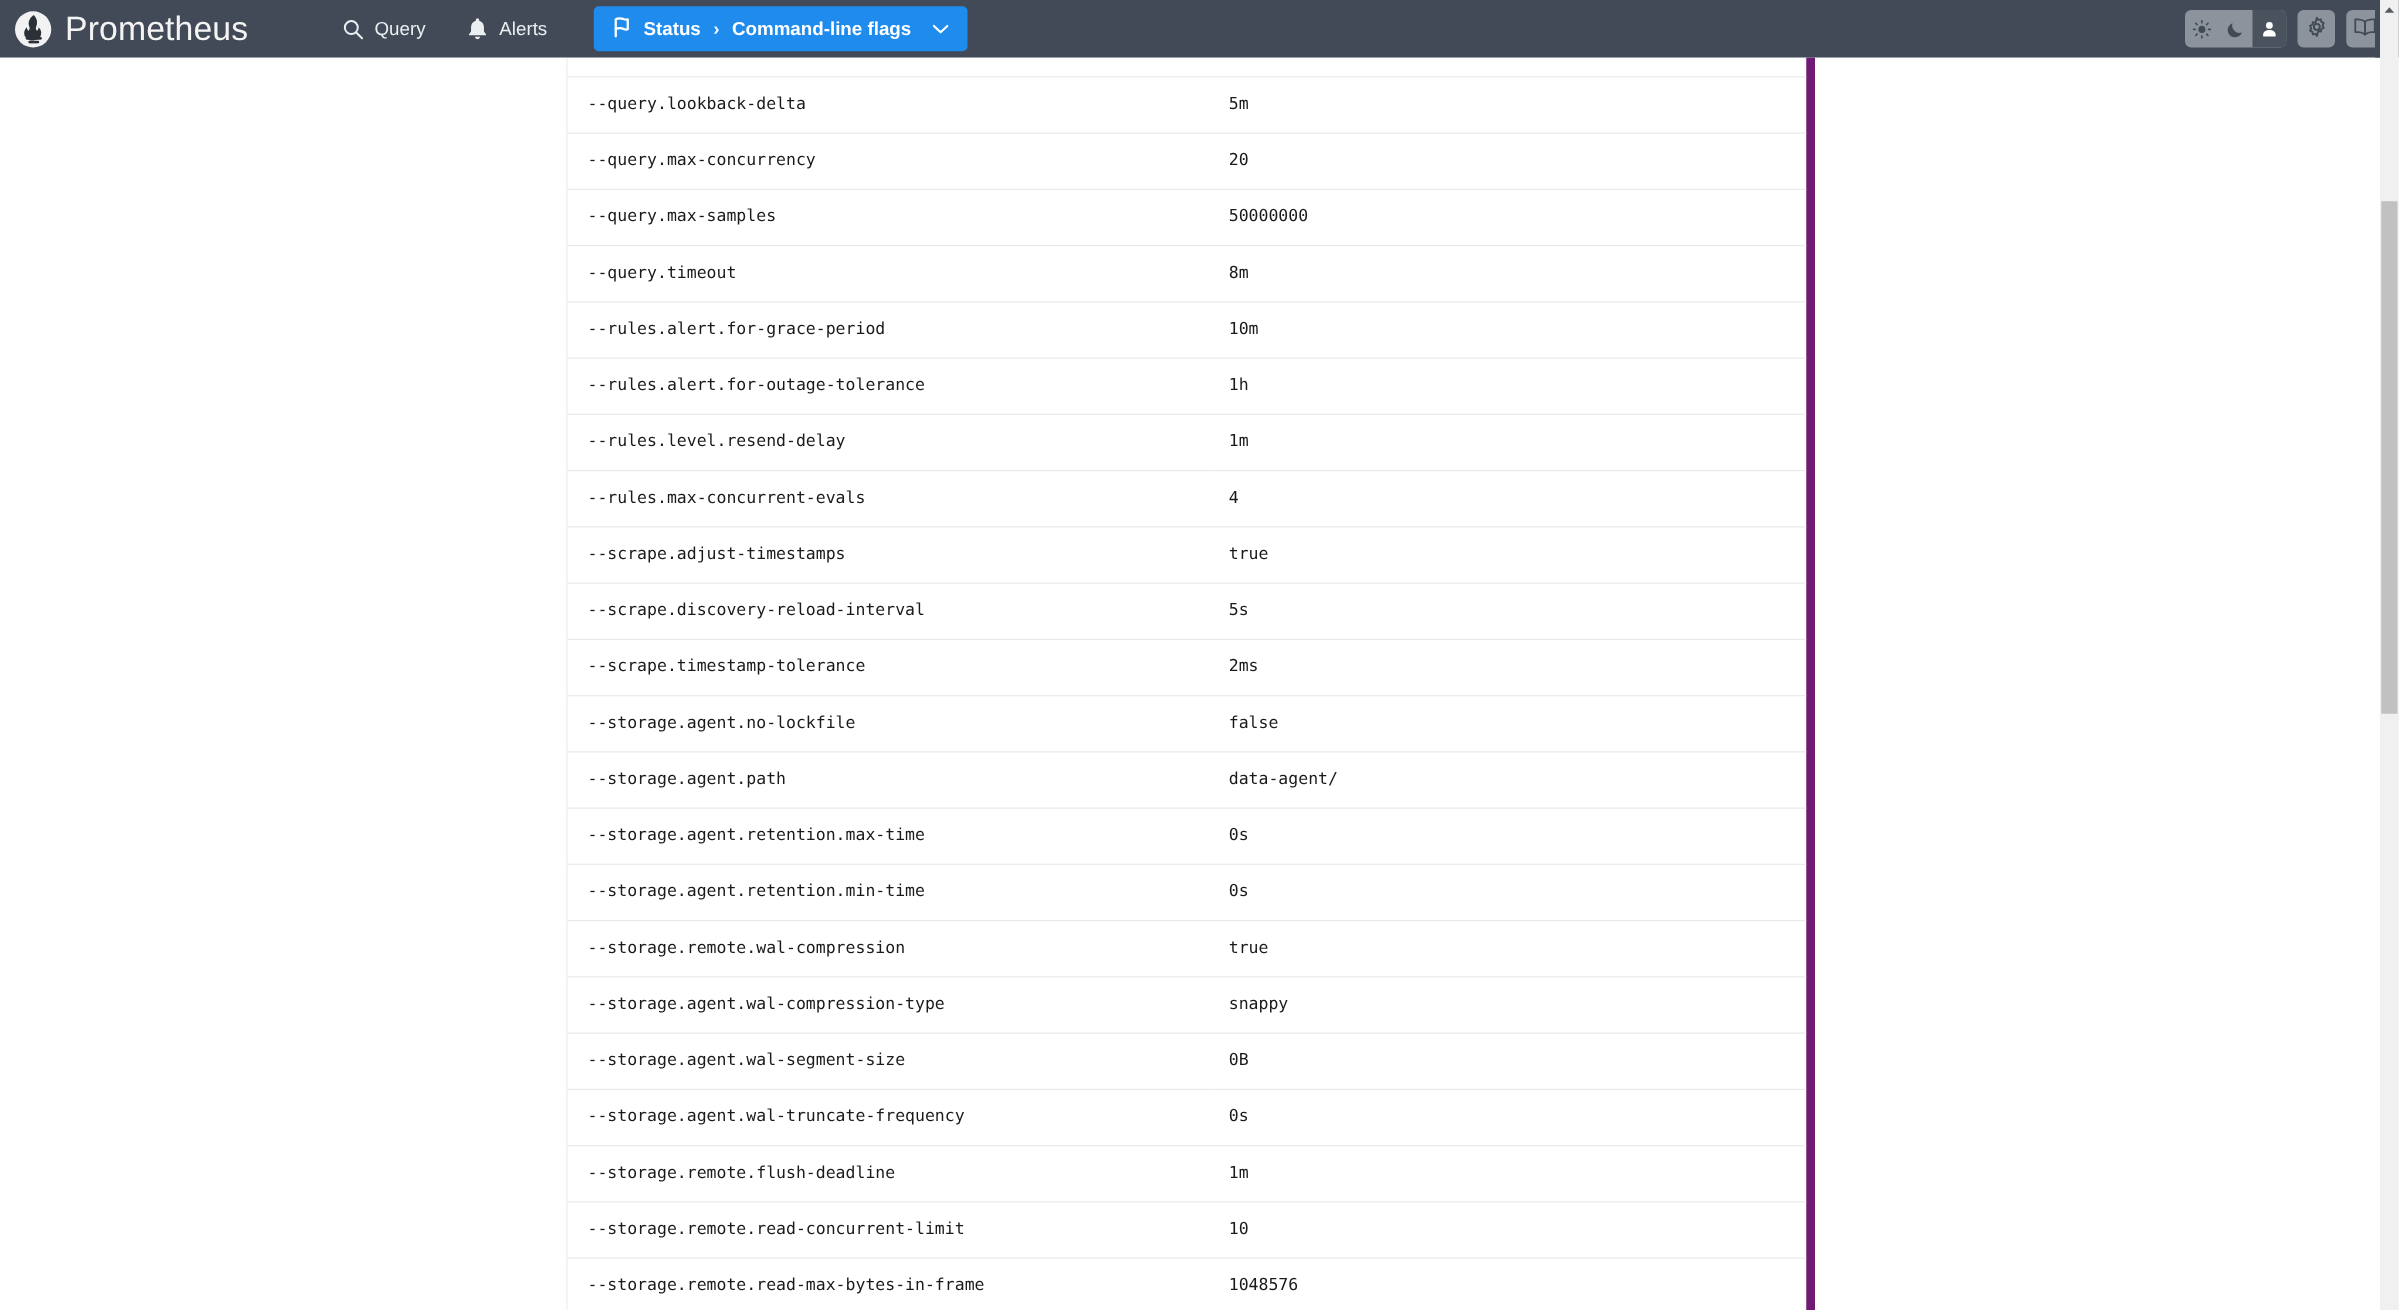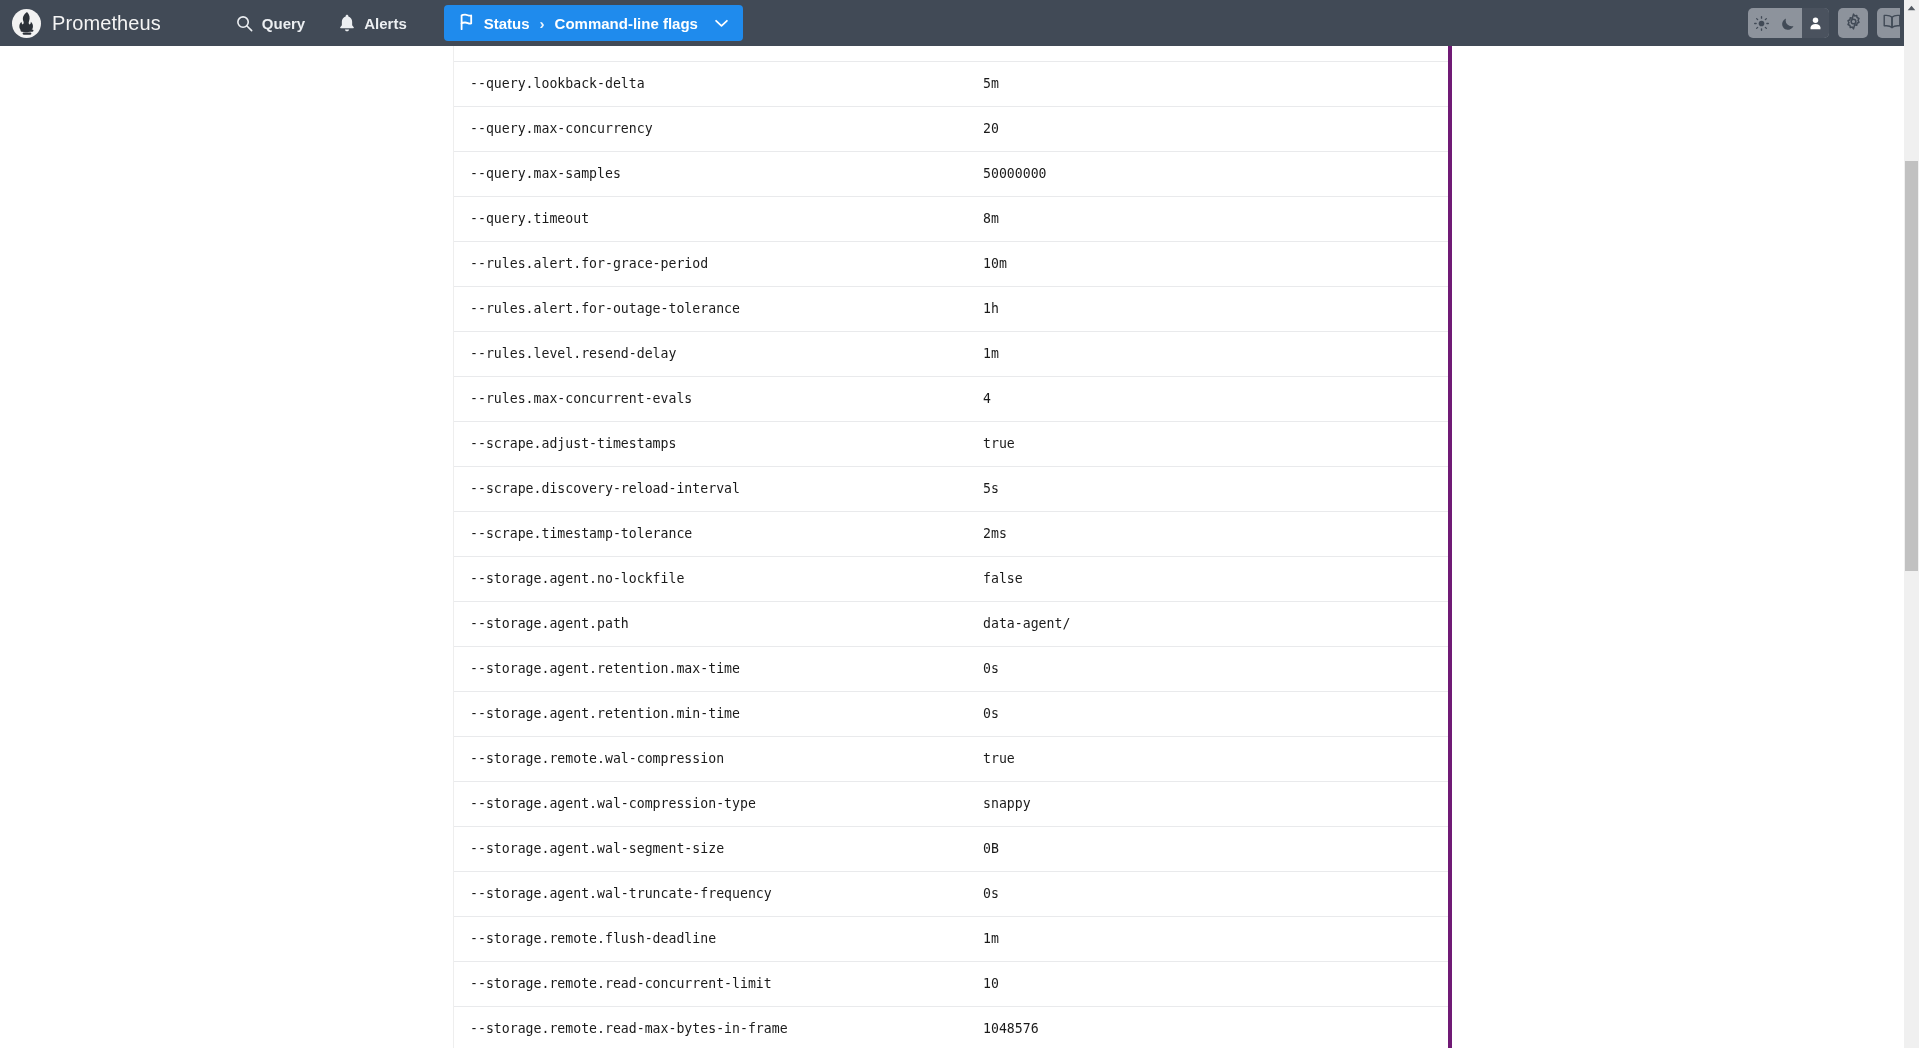--- a/index.html
+++ b/index.html
@@ -36,33 +36,33 @@
   .brand-logo {
     width: 29px; height: 29px;
     border-radius: 50%;
     background: #f2f2f2;
     position: relative;
     flex: 0 0 auto;
   }
   .brand-logo svg { position: absolute; top: 3px; left: 4.5px; }
   .brand-name {
     color: #f4f4f4;
-    font-size: 20px;
+    font-size: 27px;
     letter-spacing: .1px;
     white-space: nowrap;
   }
 
   .nav-items { display: flex; align-items: center; margin-left: 58px; height: 46px; }
   .nav-link {
     display: flex;
     align-items: center;
     gap: 9px;
     color: #eceff2;
     font-size: 15px;
-    font-weight: bold;
+    font-weight: normal;
     padding: 0 17px;
     height: 46px;
     text-decoration: none;
     white-space: nowrap;
     cursor: pointer;
   }
   .nav-link svg { display: block; }
 
   .nav-pill {
     display: flex;
@@ -128,21 +128,21 @@
     height: 1002px;
     background: #ffffff;
   }
   .content-shell {
     position: absolute;
     top: 0;
     left: 453px;
     width: 999px;
     height: 1002px;
     border-left: 1px solid #eeeeee;
-    border-right: 4px solid #701a75;
+    border-right: 7px solid #701a75;
     background: #ffffff;
   }
   .flags-table {
     width: 100%;
     border-collapse: collapse;
     table-layout: fixed;
     margin-top: -29px;
   }
   .flags-table td {
     padding: 14px 0 14px 0;

